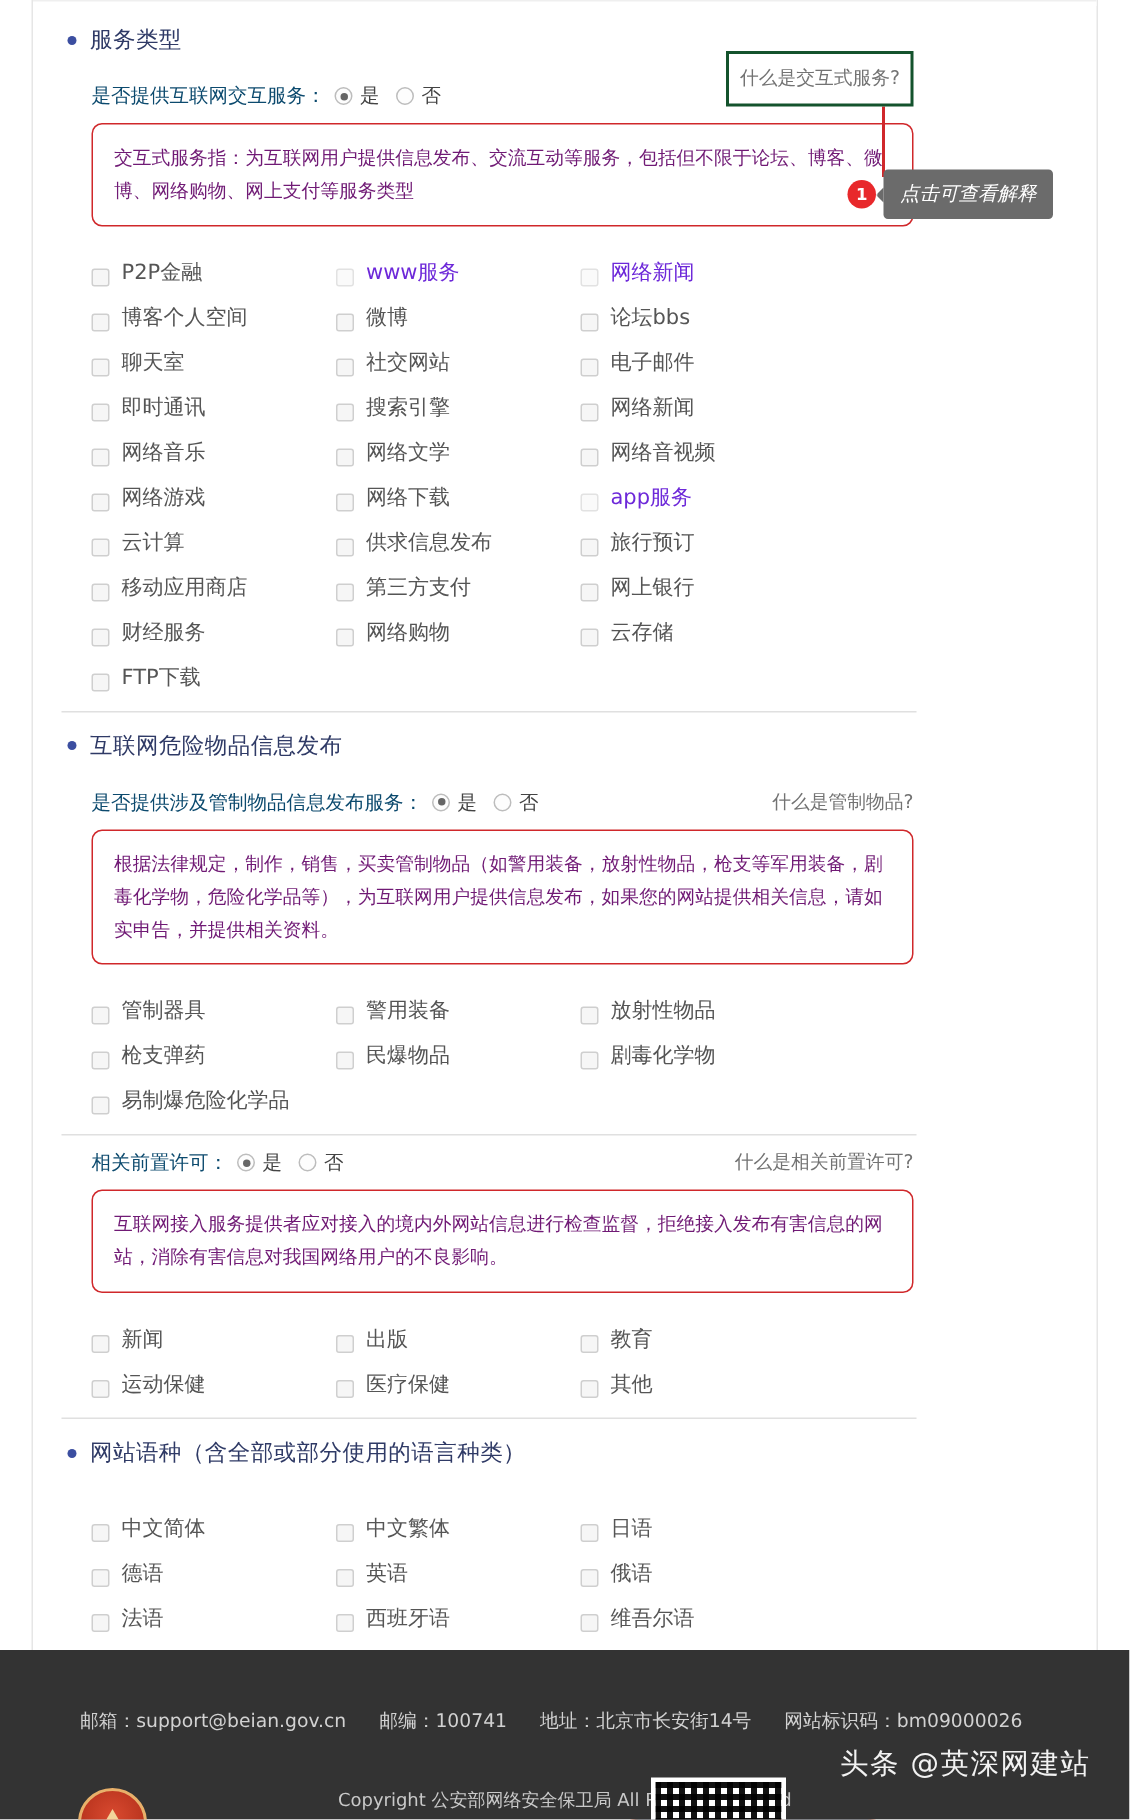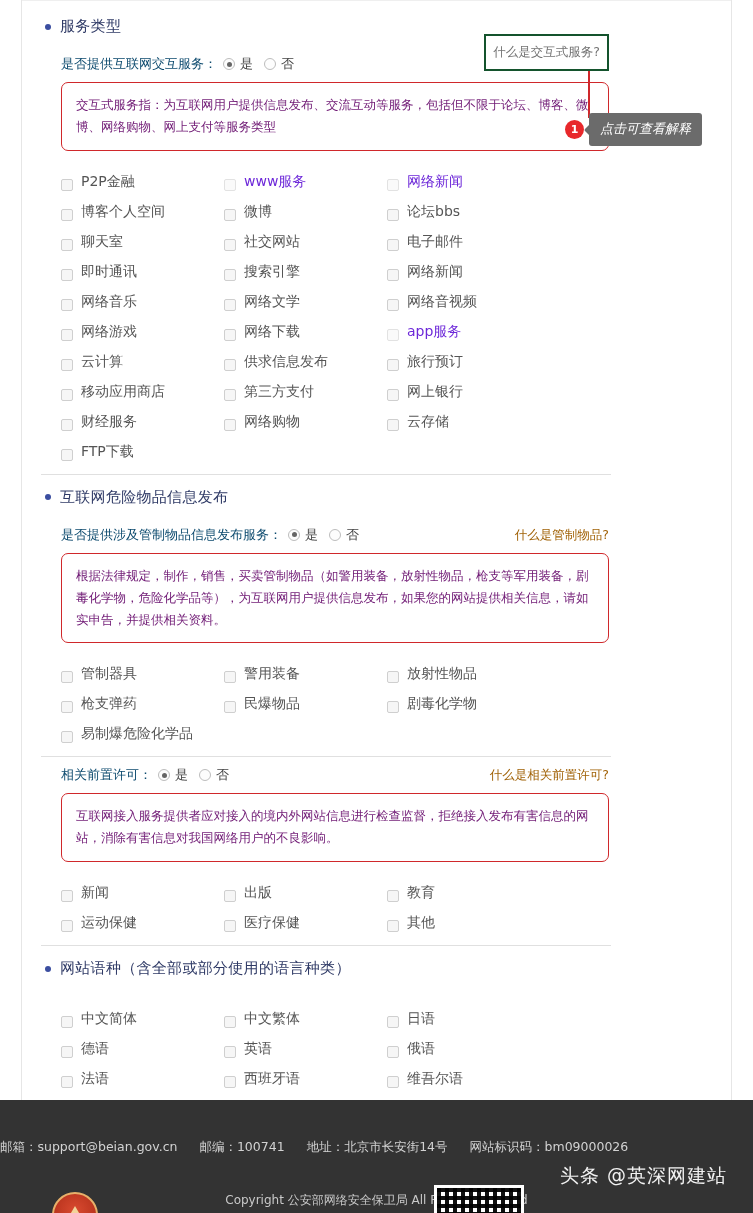--- a/index.html
+++ b/index.html
@@ -96,21 +96,21 @@
     position: absolute; left: 2.5px; top: 2.5px;
     width: 5px; height: 5px; border-radius: 50%;
     background: #666;
   }
   .radio-txt { font-size: 13px; color: #444; }
 
   .help-link {
     position: absolute; right: 20px; top: 50%;
     transform: translateY(-50%);
     font-size: 12.5px;
-    color: #a16207;
+    color: #737373;
     cursor: pointer;
     white-space: nowrap;
   }
   .help-link.boxed {
     border: 2px solid #14532d;
     padding: 8px 7px;
     color: #737373;
     top: -12px;
     transform: none;
     background: #fff;
@@ -221,21 +221,21 @@
   .footer {
     position: absolute;
     left: 0; bottom: 0;
     width: 753px; height: 113px;
     background: #333333;
     color: #cfcfcf;
   }
   .footer-info {
     position: absolute;
     left: 0; top: 39px;
-    width: 599px;
+    width: 753px;
     text-align: center;
     font-size: 12.5px;
     color: #d2d2d2;
     white-space: nowrap;
   }
   .footer-info span { margin-right: 18px; }
   .footer-copy {
     position: absolute;
     left: 0; top: 92px;
     width: 753px;

